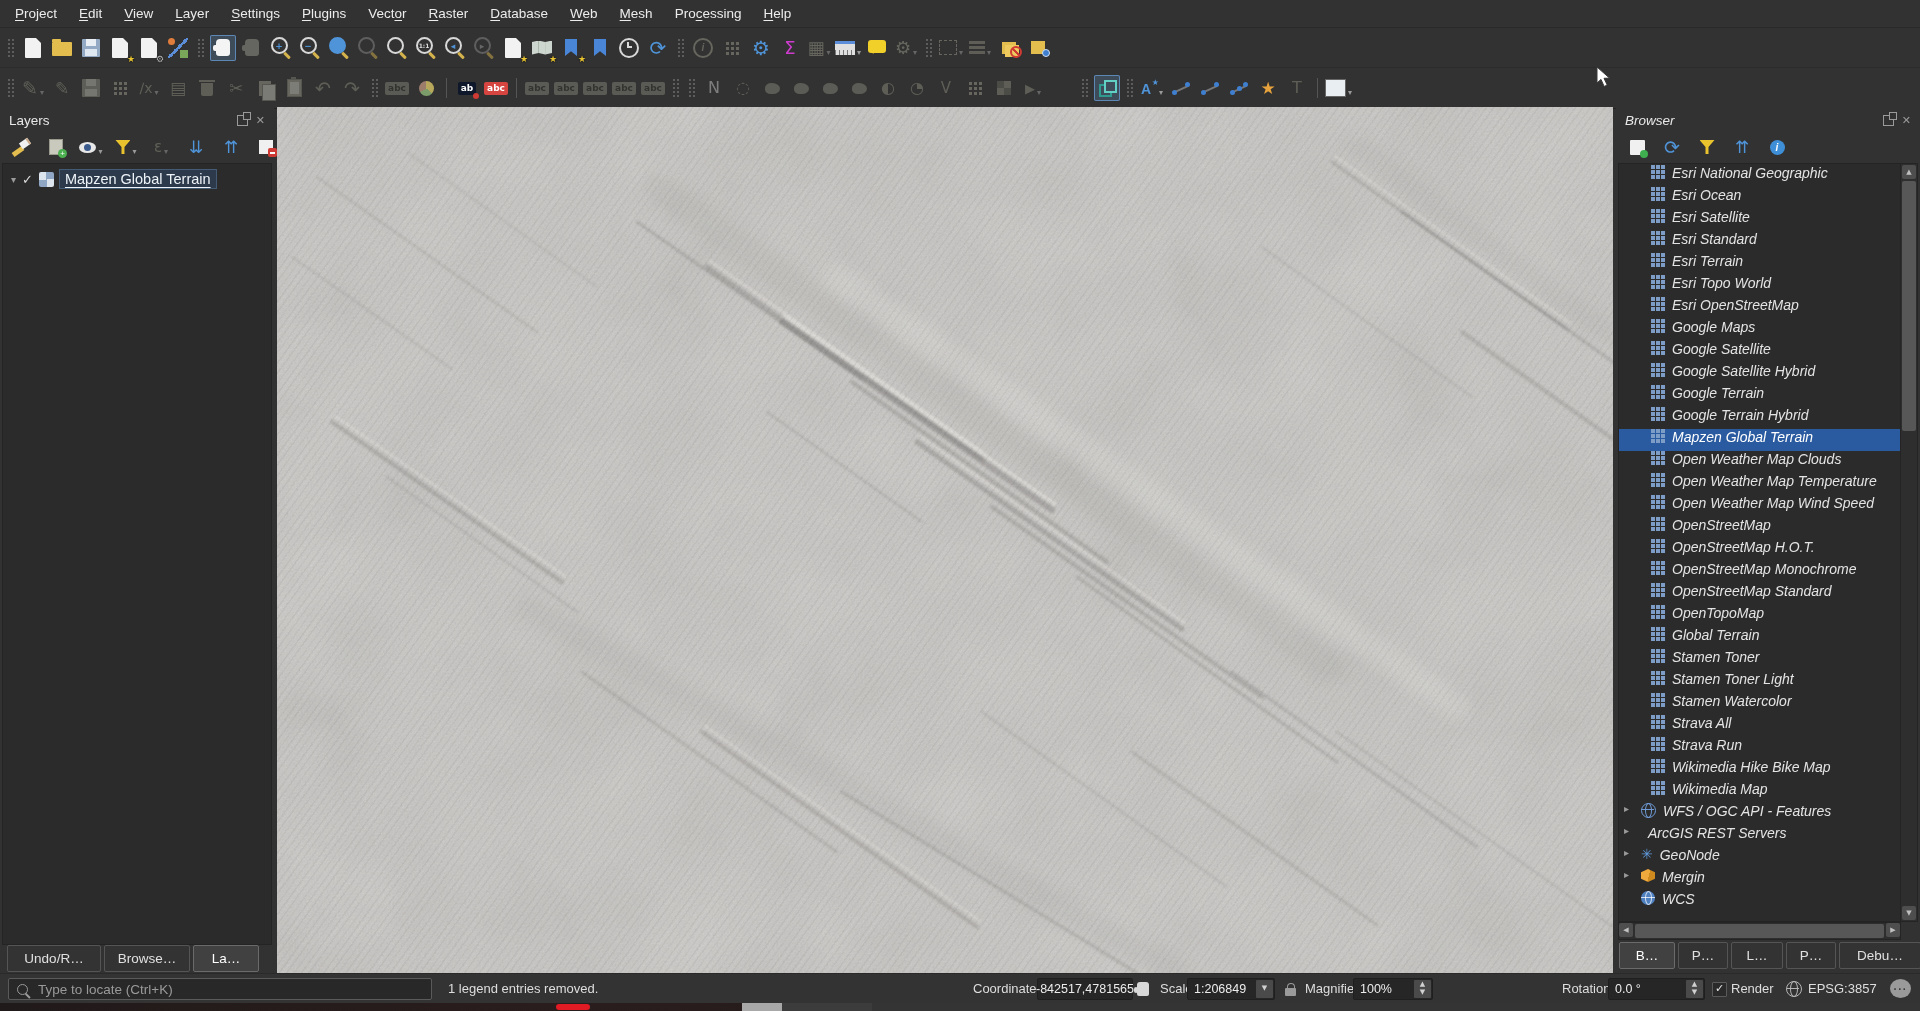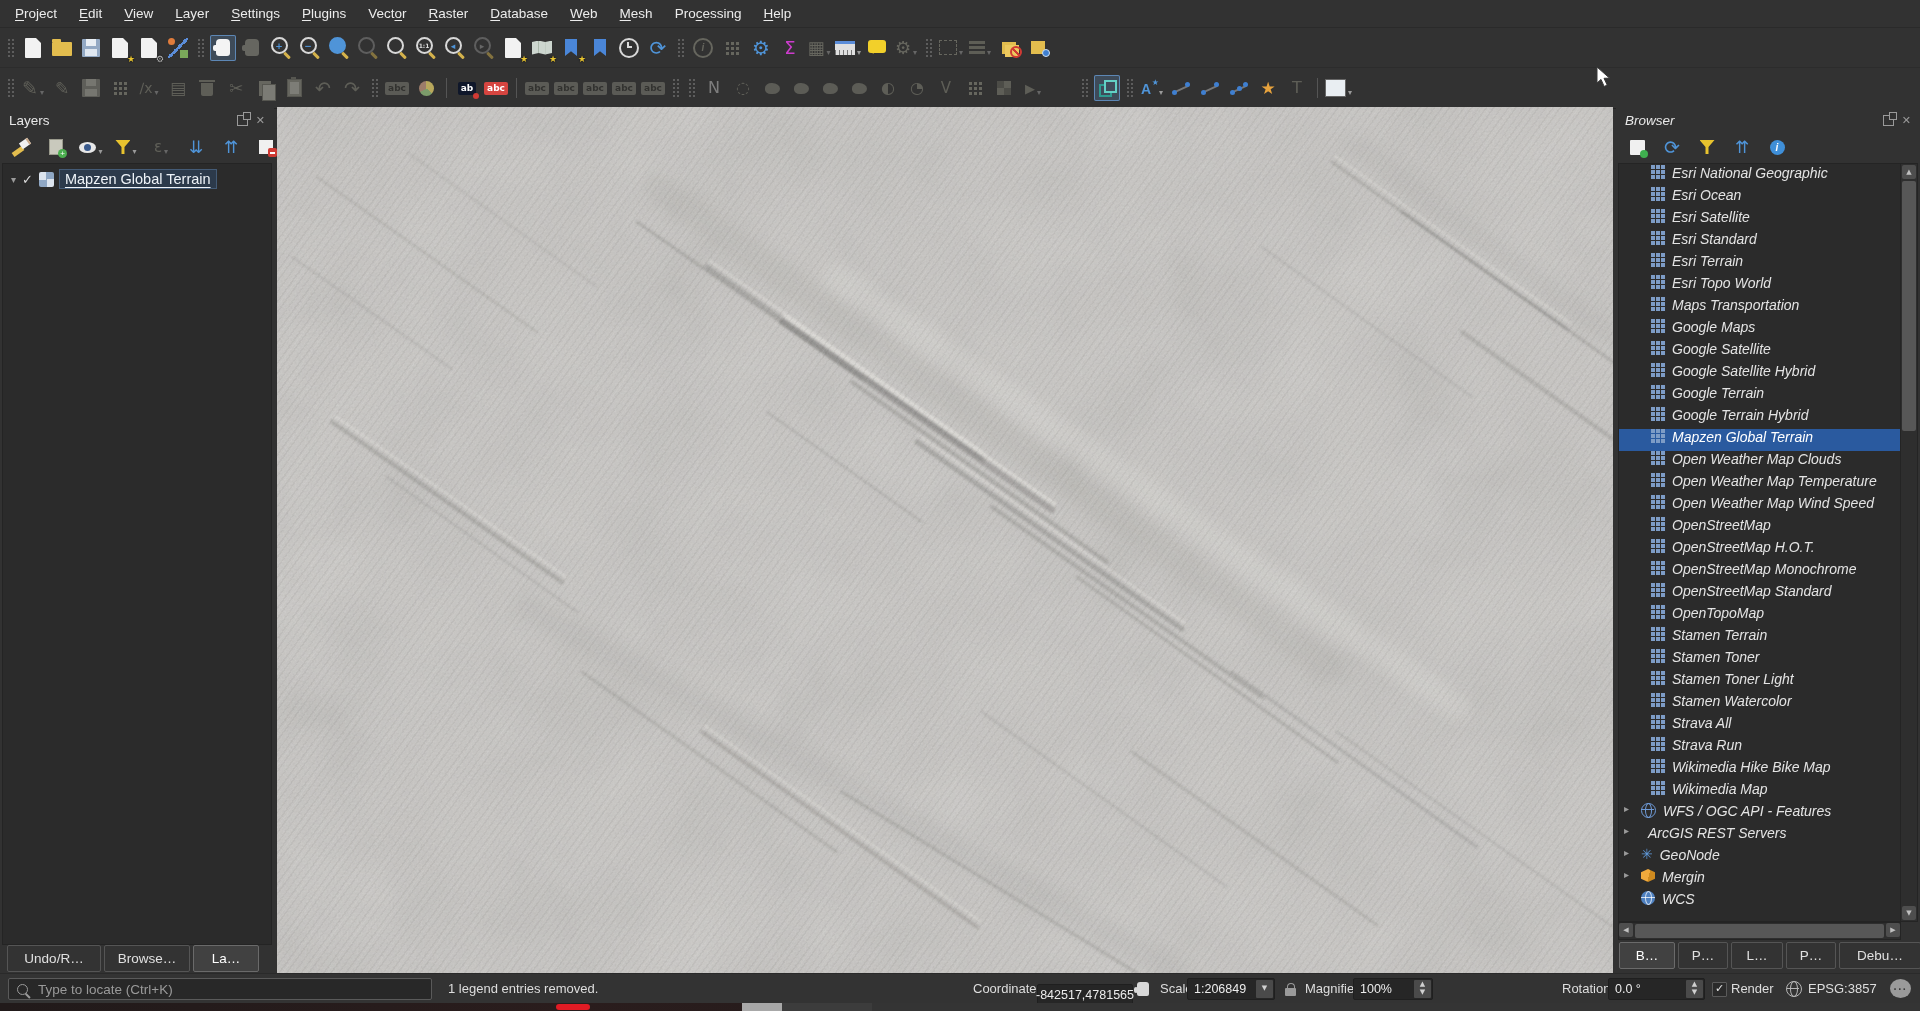--- a/index.html
+++ b/index.html
@@ -661,21 +661,21 @@
         <div class="bitem">
           <span class="ic-grid"></span>
           <span>Esri Terrain</span>
         </div>
         <div class="bitem">
           <span class="ic-grid"></span>
           <span>Esri Topo World</span>
         </div>
         <div class="bitem">
           <span class="ic-grid"></span>
-          <span>Maps Transportation</span>
+          <span>Esri OpenStreetMap</span>
         </div>
         <div class="bitem">
           <span class="ic-grid"></span>
           <span>Google Maps</span>
         </div>
         <div class="bitem">
           <span class="ic-grid"></span>
           <span>Google Satellite</span>
         </div>
         <div class="bitem">
@@ -721,21 +721,21 @@
         <div class="bitem">
           <span class="ic-grid"></span>
           <span>OpenStreetMap Standard</span>
         </div>
         <div class="bitem">
           <span class="ic-grid"></span>
           <span>OpenTopoMap</span>
         </div>
         <div class="bitem">
           <span class="ic-grid"></span>
-          <span>Stamen Terrain</span>
+          <span>Global Terrain</span>
         </div>
         <div class="bitem">
           <span class="ic-grid"></span>
           <span>Stamen Toner</span>
         </div>
         <div class="bitem">
           <span class="ic-grid"></span>
           <span>Stamen Toner Light</span>
         </div>
         <div class="bitem">
@@ -804,21 +804,21 @@
     <div class="dtab" style="min-width: 56px;">Debu…</div>
   </div>
 
 <div id="statusbar">
   <div id="locator">
     <span class="ic-maglass"></span>
     <input placeholder="Type to locate (Ctrl+K)" style="">
   </div>
   <span class="slabel" style="left:448px;">1 legend entries removed.</span>
   <span class="slabel" style="left:973px;">Coordinate</span>
-  <div class="sbox" style="left:1037px;width:96px;justify-content:center;margin-top:6px;">
+  <div class="sbox" style="left:1037px;width:96px;justify-content:center;">
     <span>-842517,4781565</span>
   </div>
   <span class="ic-handstat" style="left:1137px;"></span>
   <span class="slabel" style="left:1160px;">Scale</span>
   <div class="sbox" style="left:1187px;width:88px;">
     <span>1:206849</span>
     <span class="seg">▼</span>
   </div>
   <span class="ic-lock" style="left:1285px;"></span>
   <span class="slabel" style="left:1305px;">Magnifier</span>

